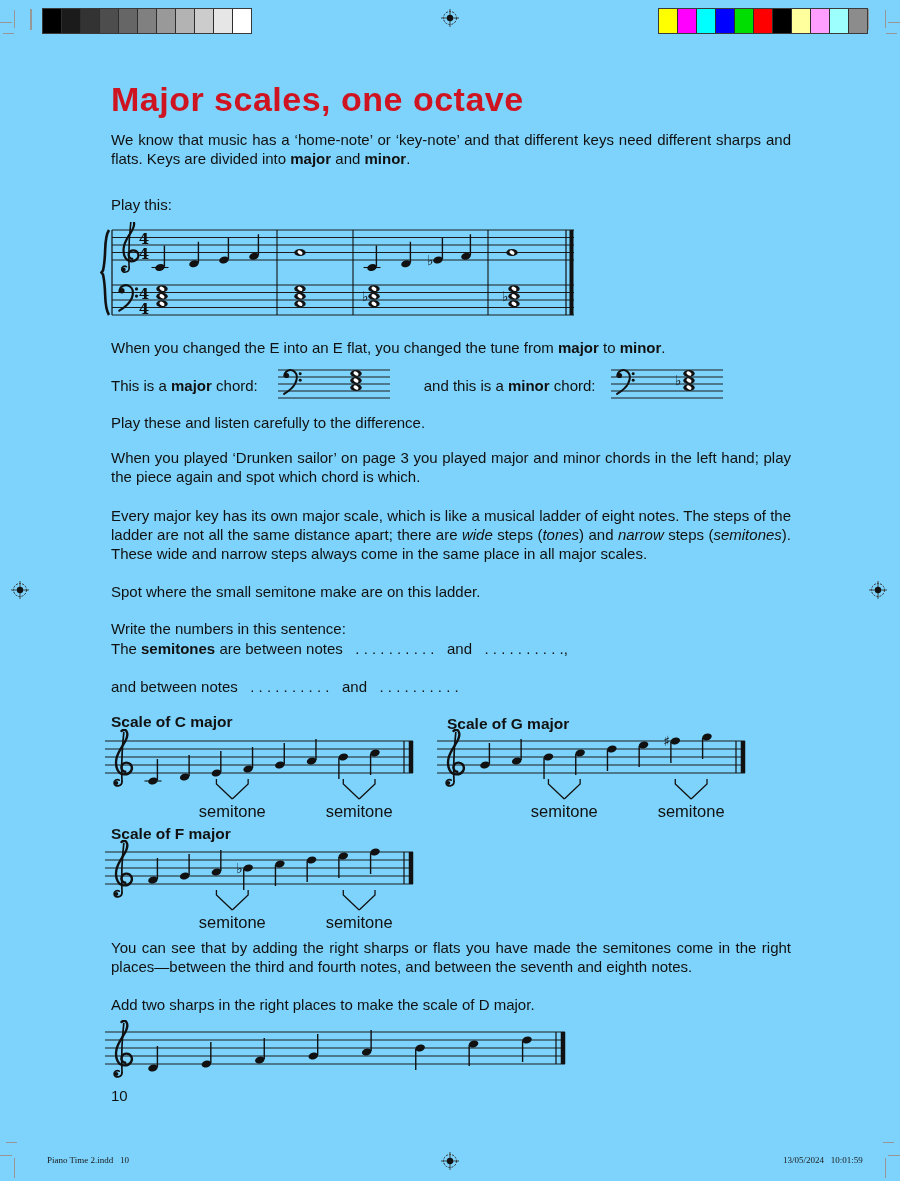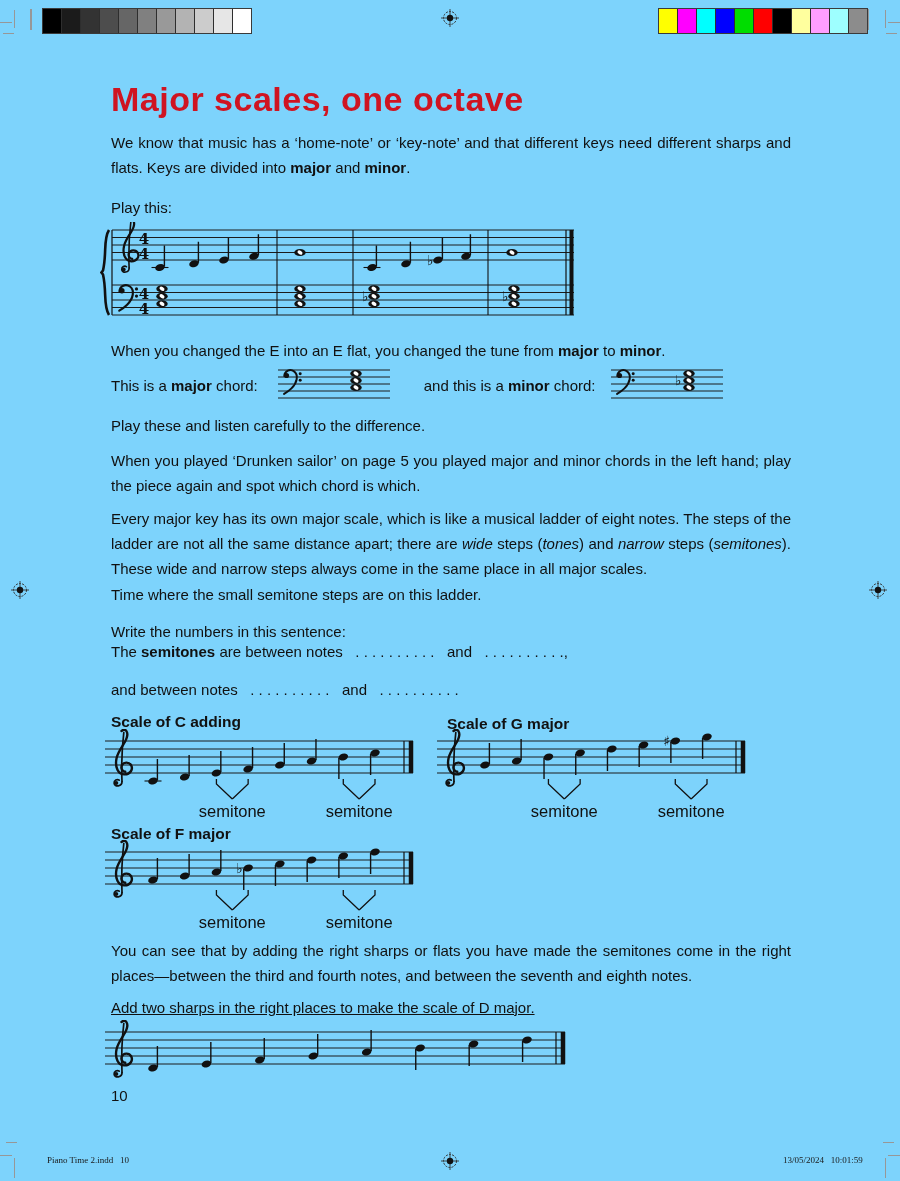--- a/index.html
+++ b/index.html
@@ -1,20 +1,20 @@
 <!DOCTYPE html>
 <html><head>
 <meta charset="utf-8">
 <style>
   html,body{margin:0;padding:0;background:#fff;}
   .page{position:relative;width:900px;height:1181px;background:#7dd3fc;overflow:hidden;
         font-family:"Liberation Sans",sans-serif;color:#111;}
   .abs{position:absolute;}
   .title{font-size:34px;font-weight:bold;letter-spacing:.5px;}
-  .body-text{font-size:15px;line-height:25px;}
+  .body-text{font-size:15px;line-height:19px;}
   .just{text-align:justify;}
   .pre{white-space:pre-wrap;}
   .b{font-weight:bold;}
   .i{font-style:italic;}
   .heading{font-size:15.5px;font-weight:bold;}
   .chord-row{display:flex;align-items:center;}
   .footer-text{font-family:"Liberation Serif",serif;font-size:9px;color:#1a1a1a;white-space:pre;}
   .swatchbar{display:flex;border:1px solid #3a3a3a;box-sizing:border-box;height:26px;}
   .swatchbar .cell{width:18px;height:24px;border-right:1px solid #2e2e2e;}
   .swatchbar .cell:last-child{border-right:none;}
@@ -215,31 +215,31 @@
         <ellipse cx="78" cy="25.5" rx="2.7" ry="1.9" fill="#fff" transform="rotate(32 78 25.5)"></ellipse>
         <ellipse cx="78" cy="18.5" rx="5.7" ry="3.6" fill="#111"></ellipse>
         <ellipse cx="78" cy="18.5" rx="2.7" ry="1.9" fill="#fff" transform="rotate(32 78 18.5)"></ellipse>
         <ellipse cx="78" cy="11.5" rx="5.7" ry="3.6" fill="#111"></ellipse>
         <ellipse cx="78" cy="11.5" rx="2.7" ry="1.9" fill="#fff" transform="rotate(32 78 11.5)"></ellipse>
       </svg>
   </div>
 
   <p class="abs body-text" style="left:111px;top:413px;margin:0;">Play these and listen carefully to the difference.</p>
 
-  <p class="abs body-text just" style="left:111px;top:448px;width:680px;margin:0;">When you played ‘Drunken sailor’ on page 5 you played major and minor chords in the left hand; play the piece again and spot which chord is which.</p>
+  <p class="abs body-text just" style="left:111px;top:448px;width:680px;margin:0;">When you played ‘Drunken sailor’ on page 3 you played major and minor chords in the left hand; play the piece again and spot which chord is which.</p>
 
   <p class="abs body-text just" style="left:111px;top:506px;width:680px;margin:0;"><span>Every major key has its own major scale, which is like a musical ladder of eight notes. The steps of the ladder are not all the same distance apart; there are </span><span class="i">wide</span><span> steps (</span><span class="i">tones</span><span>) and </span><span class="i">narrow</span><span> steps (</span><span class="i">semitones</span><span>). These wide and narrow steps always come in the same place in all major scales.</span></p>
 
-  <p class="abs body-text" style="left:111px;top:582px;margin:0;">Time where the small semitone steps are on this ladder.</p>
+  <p class="abs body-text" style="left:111px;top:582px;margin:0;">Spot where the small semitone make are on this ladder.</p>
 
   <p class="abs body-text" style="left:111px;top:619px;margin:0;">Write the numbers in this sentence:</p>
   <p class="abs body-text pre" style="left:111px;top:639px;margin:0;"><span>The </span><span class="b">semitones</span><span> are between notes   . . . . . . . . . .   and   . . . . . . . . . .,</span></p>
   <p class="abs body-text pre" style="left:111px;top:677px;margin:0;">and between notes   . . . . . . . . . .   and   . . . . . . . . . .</p>
 
-  <p class="abs heading" style="left:111px;top:713px;margin:0;">Scale of C adding</p>
+  <p class="abs heading" style="left:111px;top:713px;margin:0;">Scale of C major</p>
   <p class="abs heading" style="left:445px;top:713px;margin:2px;">Scale of G major</p>
 
   <svg class="abs" style="left:105px;top:729px;" width="310" height="96" viewBox="0 0 310 96">
       <line x1="0" y1="12" x2="308" y2="12" stroke="#1c1c1c" stroke-width="1"></line>
       <line x1="0" y1="20" x2="308" y2="20" stroke="#1c1c1c" stroke-width="1"></line>
       <line x1="0" y1="28" x2="308" y2="28" stroke="#1c1c1c" stroke-width="1"></line>
       <line x1="0" y1="36" x2="308" y2="36" stroke="#1c1c1c" stroke-width="1"></line>
       <line x1="0" y1="44" x2="308" y2="44" stroke="#1c1c1c" stroke-width="1"></line>
       <g transform="translate(3,12) scale(1)" fill="none" stroke="#111" stroke-linecap="round">
         <path d="M13.5 -10 C17.5 -13.5 20.5 -9 18.8 -3.5 C17 3 10.5 8.5 8.6 17 C6.6 26 10.2 33.6 16.6 33.4 C22.6 33.2 25.2 28.2 23.2 24.4 C21.2 20.6 15.2 20.8 13.8 24.6 C12.6 27.9 14.8 30.4 17.2 30.8" stroke-width="2.4"></path>
@@ -341,21 +341,21 @@
       <line x1="299" y1="12" x2="299" y2="44" stroke="#111" stroke-width="1.2"></line>
       <line x1="306" y1="12" x2="306" y2="44" stroke="#111" stroke-width="4.5"></line>
       <path d="M111.42857142857143 50 L111.42857142857143 55 L127.28571428571428 70 M143.14285714285714 50 L143.14285714285714 55 L127.28571428571428 70" fill="none" stroke="#111" stroke-width="1.3"></path>
       <text x="127.28571428571428" y="88" text-anchor="middle" font-size="16.5" fill="#111" font-family="&quot;Liberation Sans&quot;,sans-serif">semitone</text>
       <path d="M238.28571428571428 50 L238.28571428571428 55 L254.14285714285714 70 M270 50 L270 55 L254.14285714285714 70" fill="none" stroke="#111" stroke-width="1.3"></path>
       <text x="254.14285714285714" y="88" text-anchor="middle" font-size="16.5" fill="#111" font-family="&quot;Liberation Sans&quot;,sans-serif">semitone</text>
     </svg>
 
   <p class="abs body-text just" style="left:111px;top:938px;width:680px;margin:0;">You can see that by adding the right sharps or flats you have made the semitones come in the right places—between the third and fourth notes, and between the seventh and eighth notes.</p>
 
-  <p class="abs body-text" style="left:111px;top:995px;margin:0;text-decoration:underline;">Add two sharps in the right places to make the scale of D major.</p>
+  <p class="abs body-text" style="left:111px;top:995px;margin:0;">Add two sharps in the right places to make the scale of D major.</p>
 
   <svg class="abs" style="left:105px;top:1020px;" width="462" height="60" viewBox="0 0 462 60">
       <line x1="0" y1="12" x2="460" y2="12" stroke="#1c1c1c" stroke-width="1"></line>
       <line x1="0" y1="20" x2="460" y2="20" stroke="#1c1c1c" stroke-width="1"></line>
       <line x1="0" y1="28" x2="460" y2="28" stroke="#1c1c1c" stroke-width="1"></line>
       <line x1="0" y1="36" x2="460" y2="36" stroke="#1c1c1c" stroke-width="1"></line>
       <line x1="0" y1="44" x2="460" y2="44" stroke="#1c1c1c" stroke-width="1"></line>
       <g transform="translate(3,12) scale(1)" fill="none" stroke="#111" stroke-linecap="round">
         <path d="M13.5 -10 C17.5 -13.5 20.5 -9 18.8 -3.5 C17 3 10.5 8.5 8.6 17 C6.6 26 10.2 33.6 16.6 33.4 C22.6 33.2 25.2 28.2 23.2 24.4 C21.2 20.6 15.2 20.8 13.8 24.6 C12.6 27.9 14.8 30.4 17.2 30.8" stroke-width="2.4"></path>
         <path d="M15.8 -8.5 C14.2 5 13.2 22 14 40.5" stroke-width="1.7"></path>

